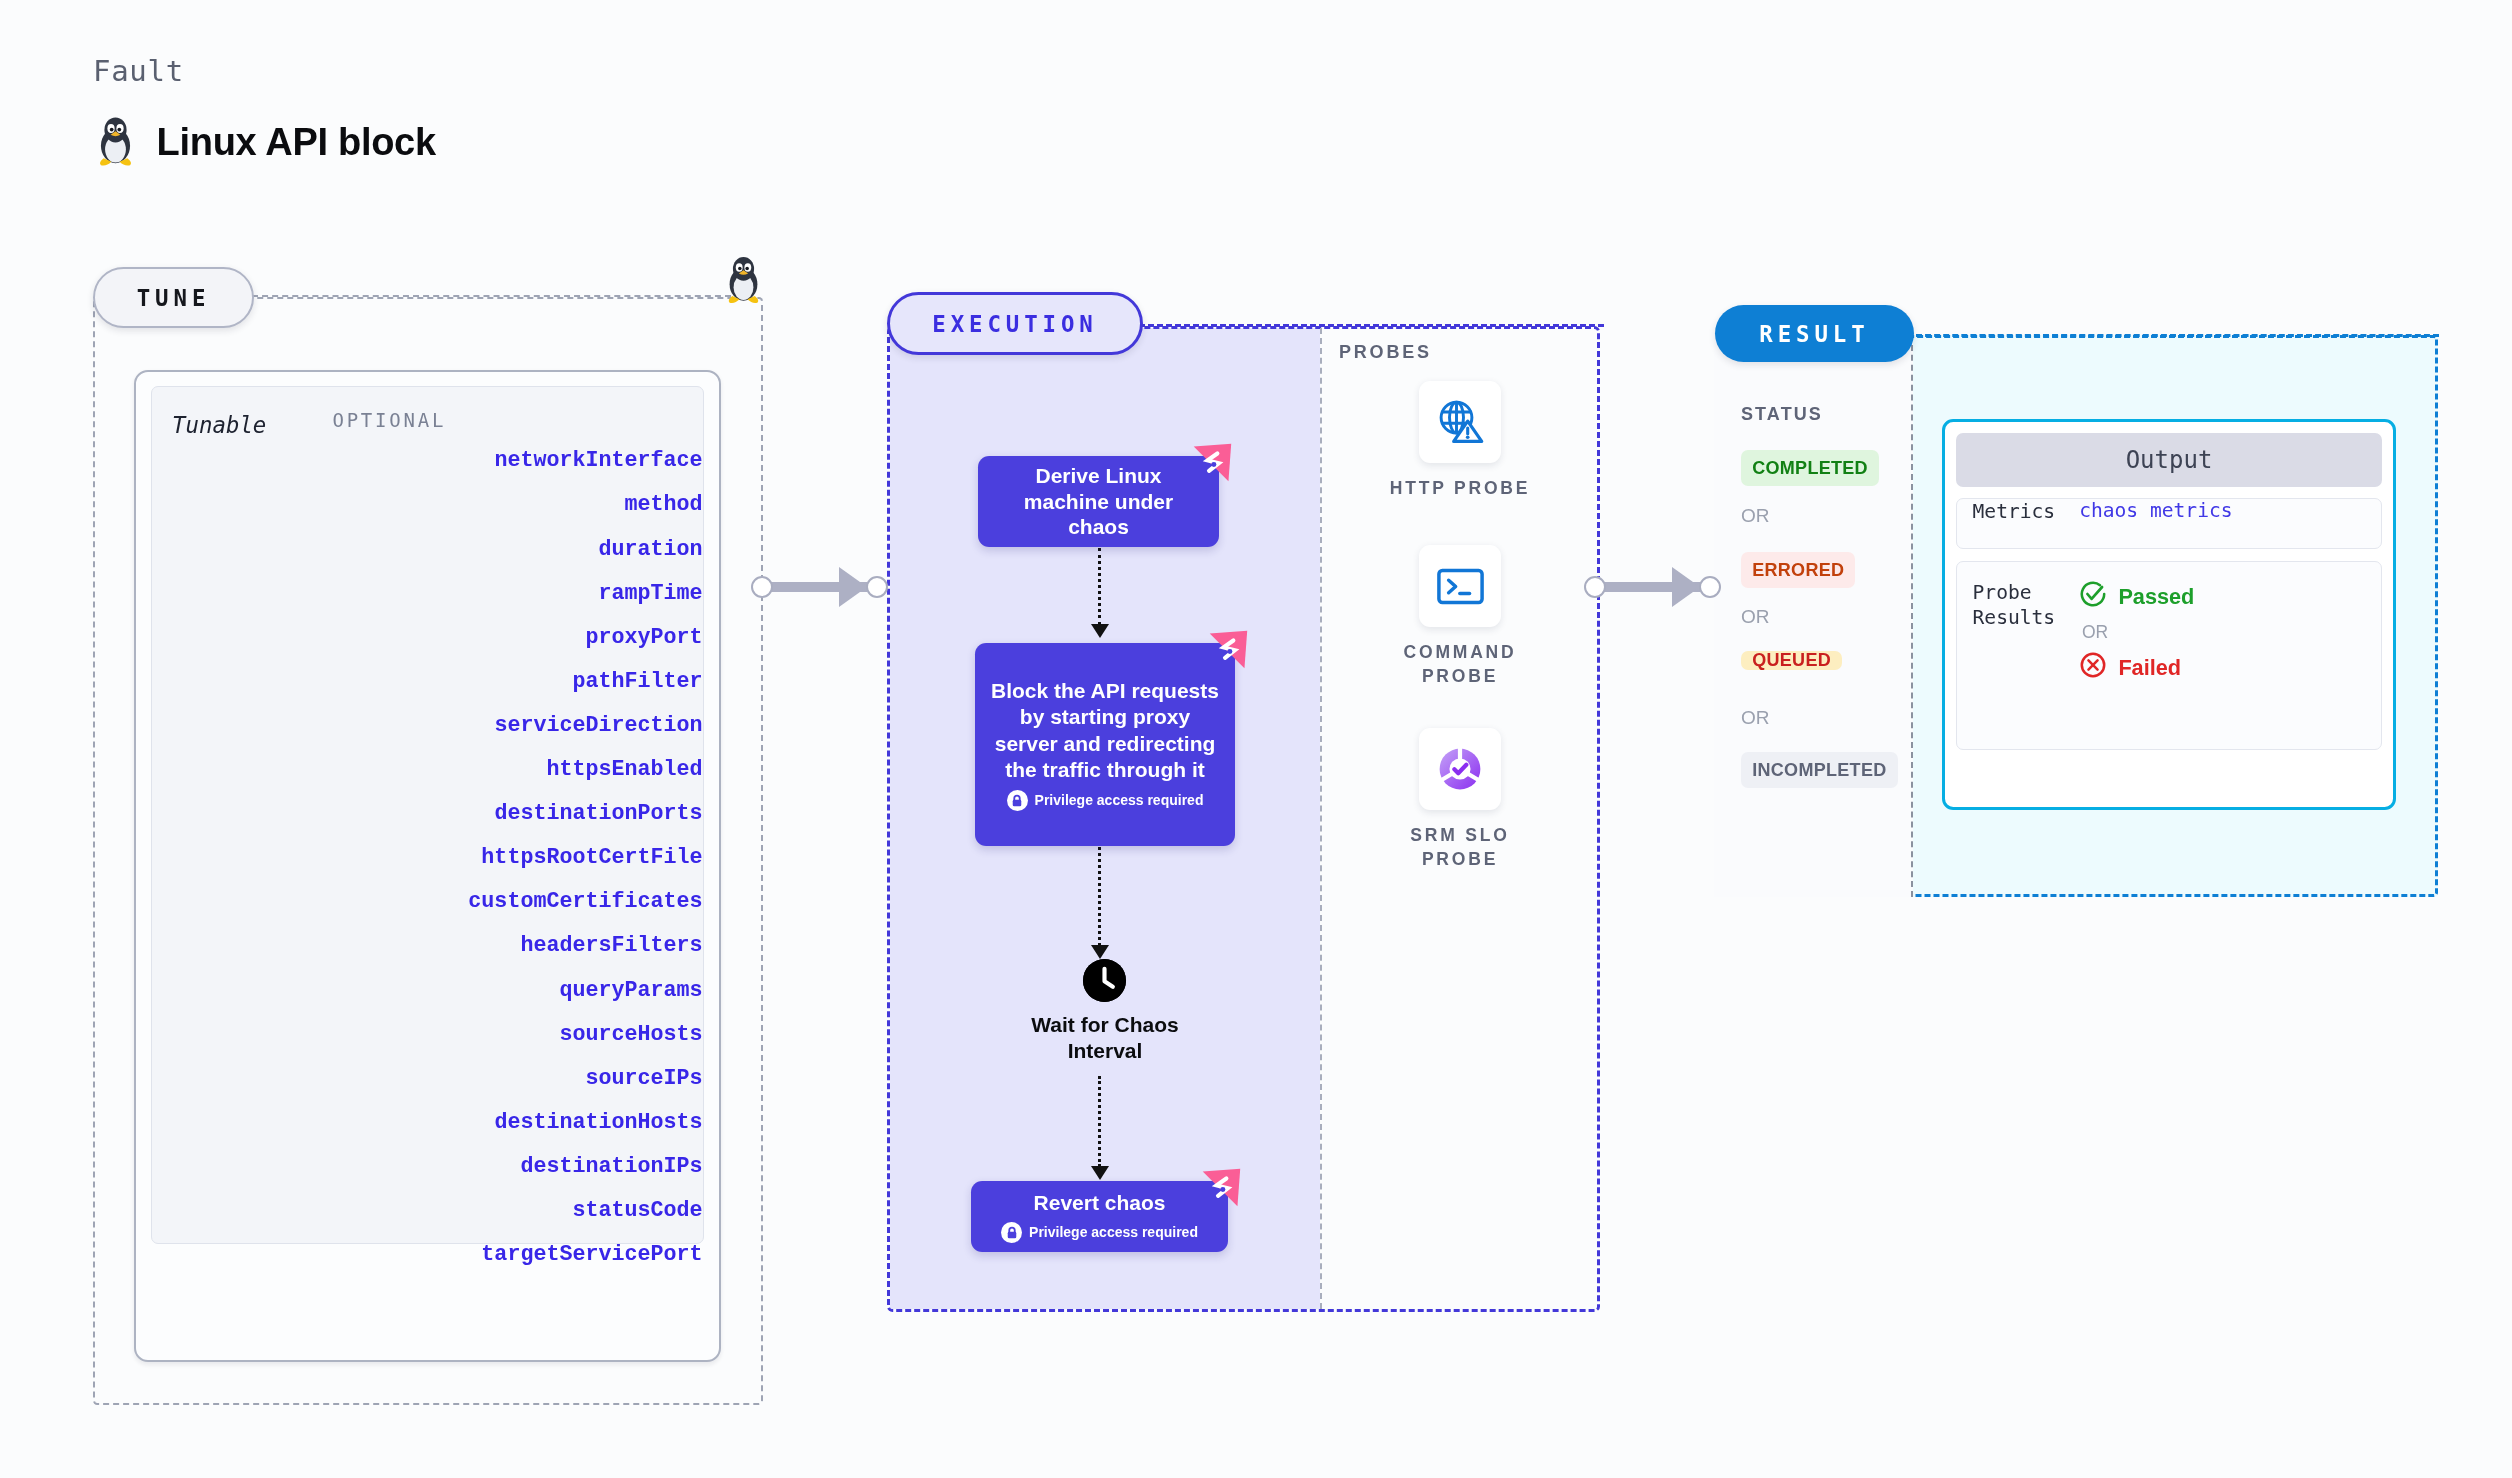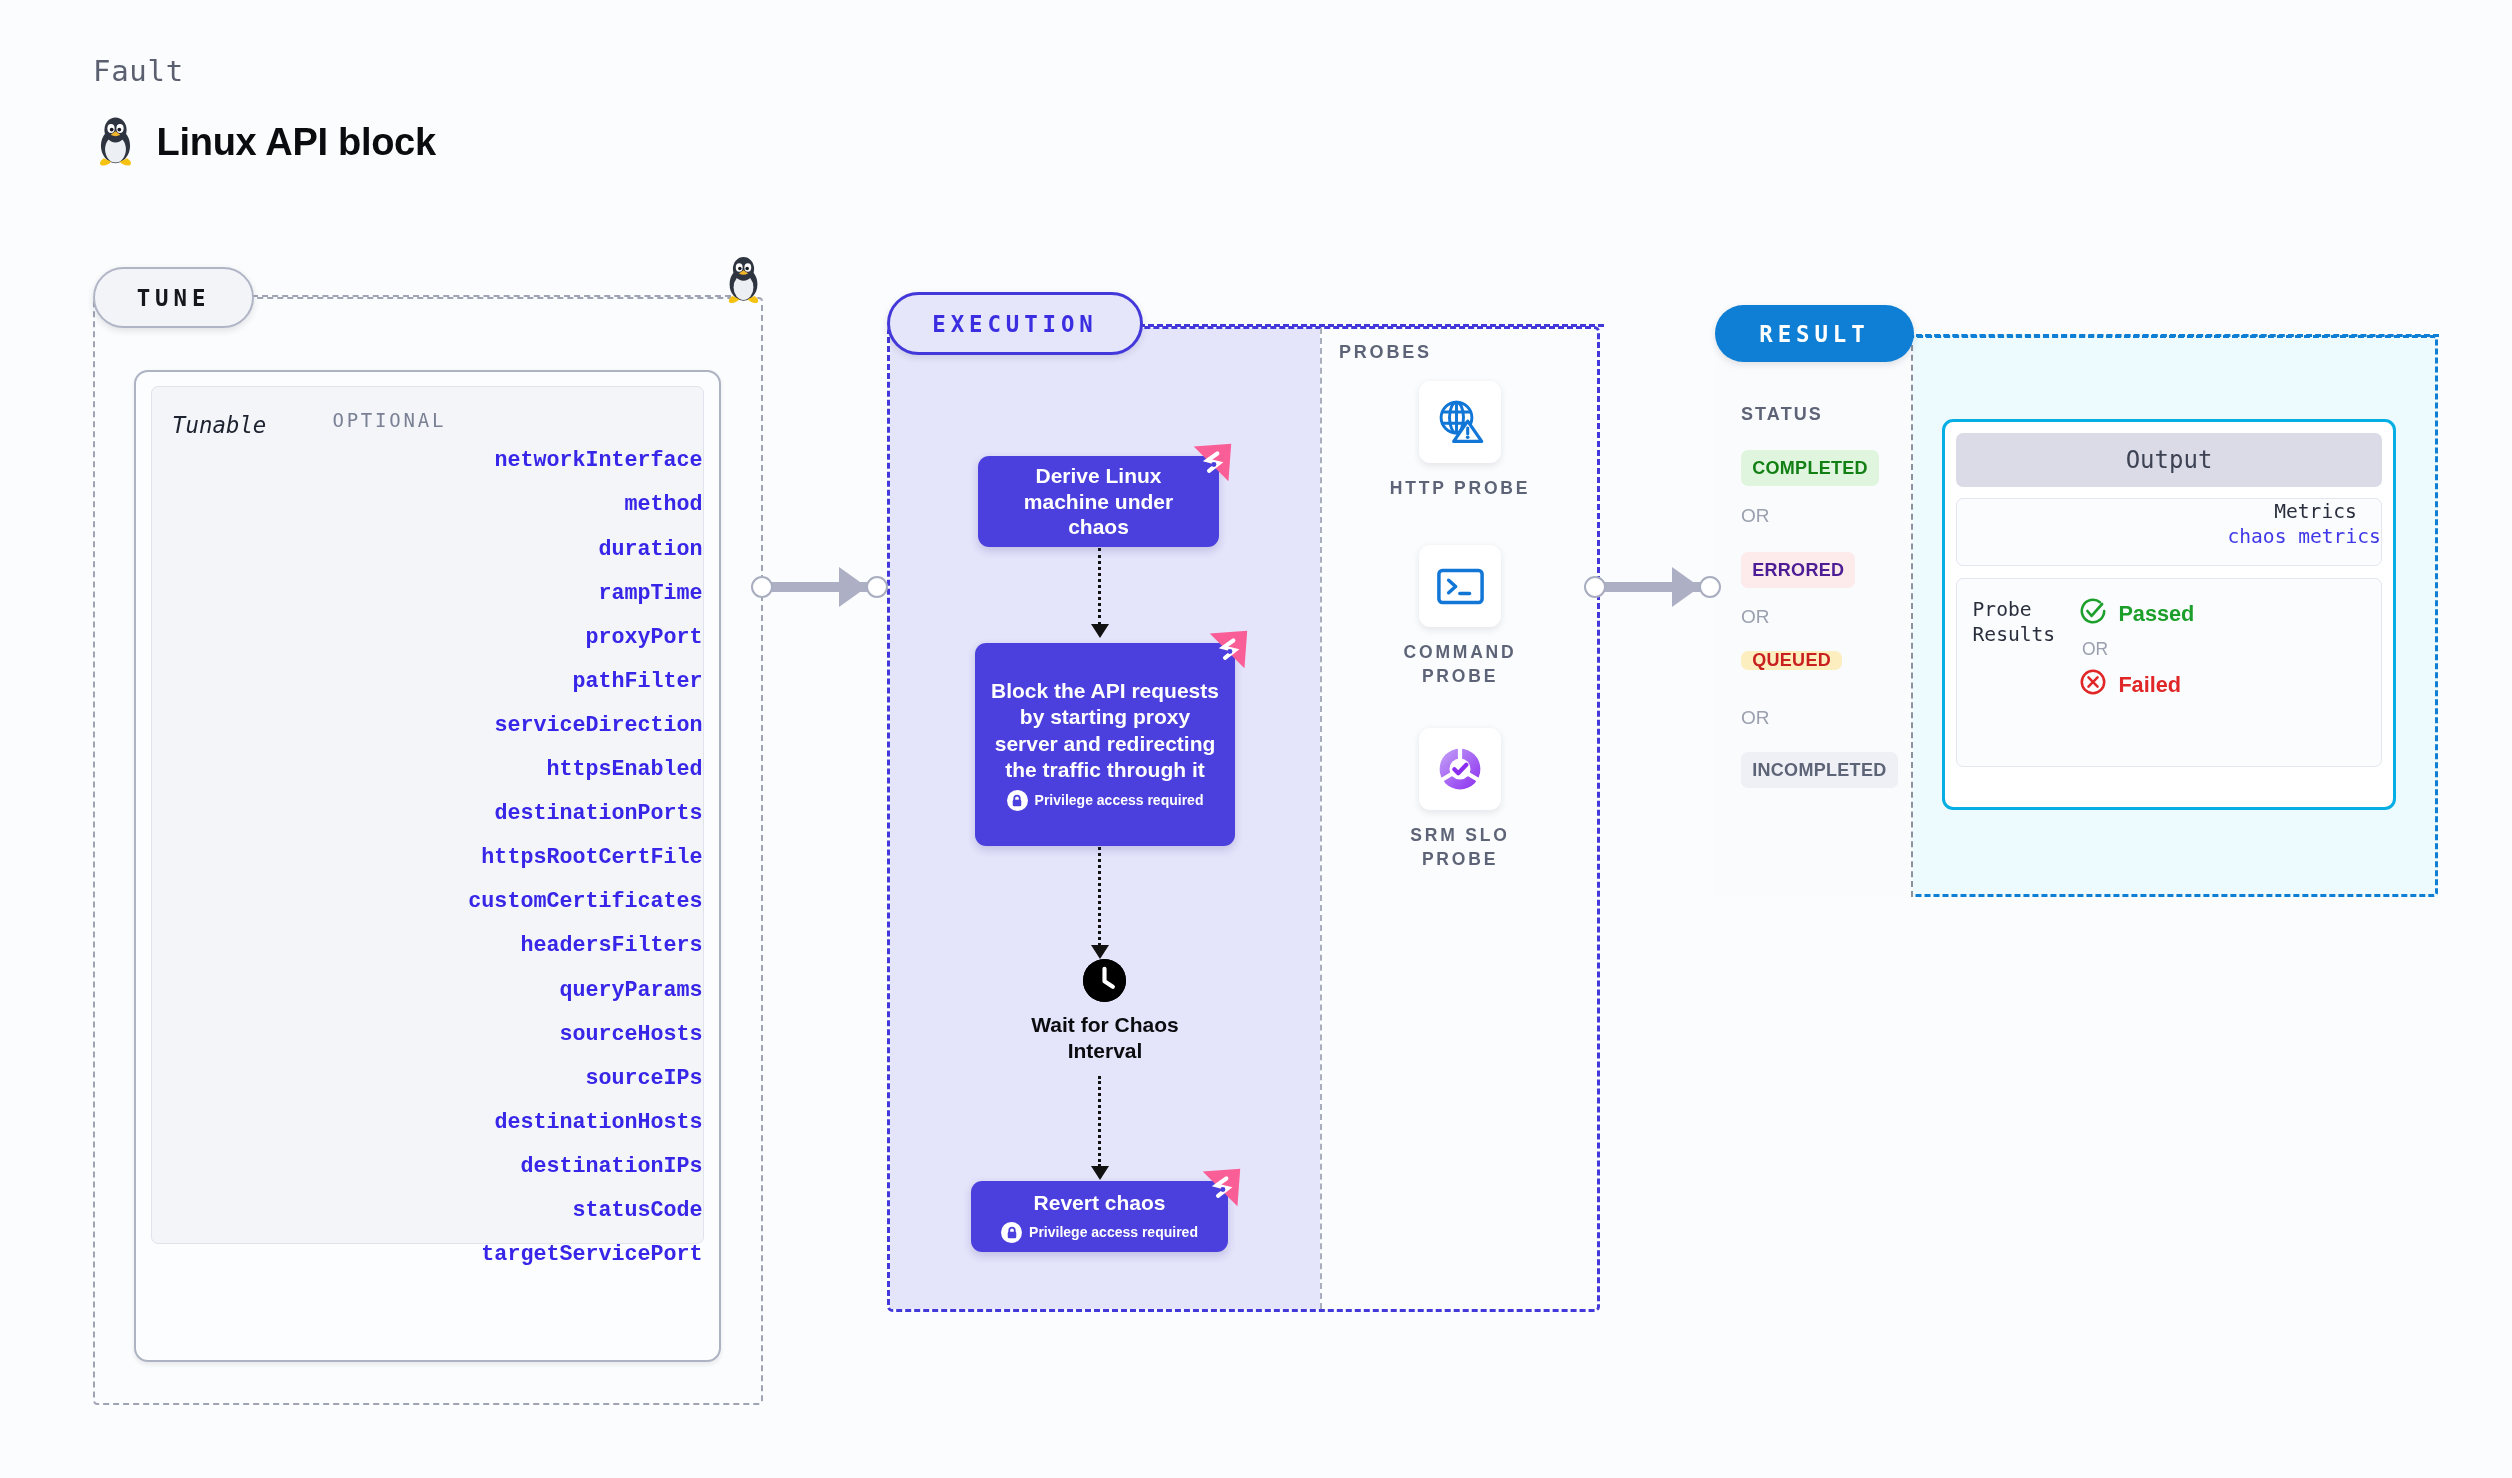--- a/index.html
+++ b/index.html
@@ -428,38 +428,38 @@
   <span>RESULT</span>
 </div>
 
 <div id="status-caption">STATUS</div>
 
 <div class="status-badge" style="top:450px;height:36px;background:#dff5de;color:#128014;">
   <span>COMPLETED</span>
 </div>
 <div class="or-text" style="top:505px;">OR</div>
 
-<div class="status-badge" style="top:552px;height:36px;background:#fdeaea;color:#4c1d95;">
+<div class="status-badge" style="top:552px;height:36px;background:#fdeaea;color:#c2410c;">
   <span>ERRORED</span>
 </div>
 <div class="or-text" style="top:606px;">OR</div>
 
 <div class="status-badge" style="top:651px;height:19px;background:#fdeec0;color:#c9201f;">
   <span>QUEUED</span>
 </div>
 <div class="or-text" style="top:707px;">OR</div>
 
 <div class="status-badge" style="top:752px;height:36px;background:#eef0f5;color:#5e6477;">
   <span>INCOMPLETED</span>
 </div>
 
 <div id="output-card">
   <div id="output-header">Output</div>
 
-  <div class="out-row" style="height:68px;align-items:flex-end;flex-direction:column;">
+  <div class="out-row" style="height:51px;align-items:flex-start;">
     <div class="out-key" style="padding-top:0;padding-bottom:0;">Metrics</div>
     <div class="out-val" style="padding:0;">
       <span class="metrics-val">chaos metrics</span>
     </div>
   </div>
 
   <div class="out-row" style="height:189px;">
     <div class="out-key">
       <div>Probe</div>
       <div>Results</div>

